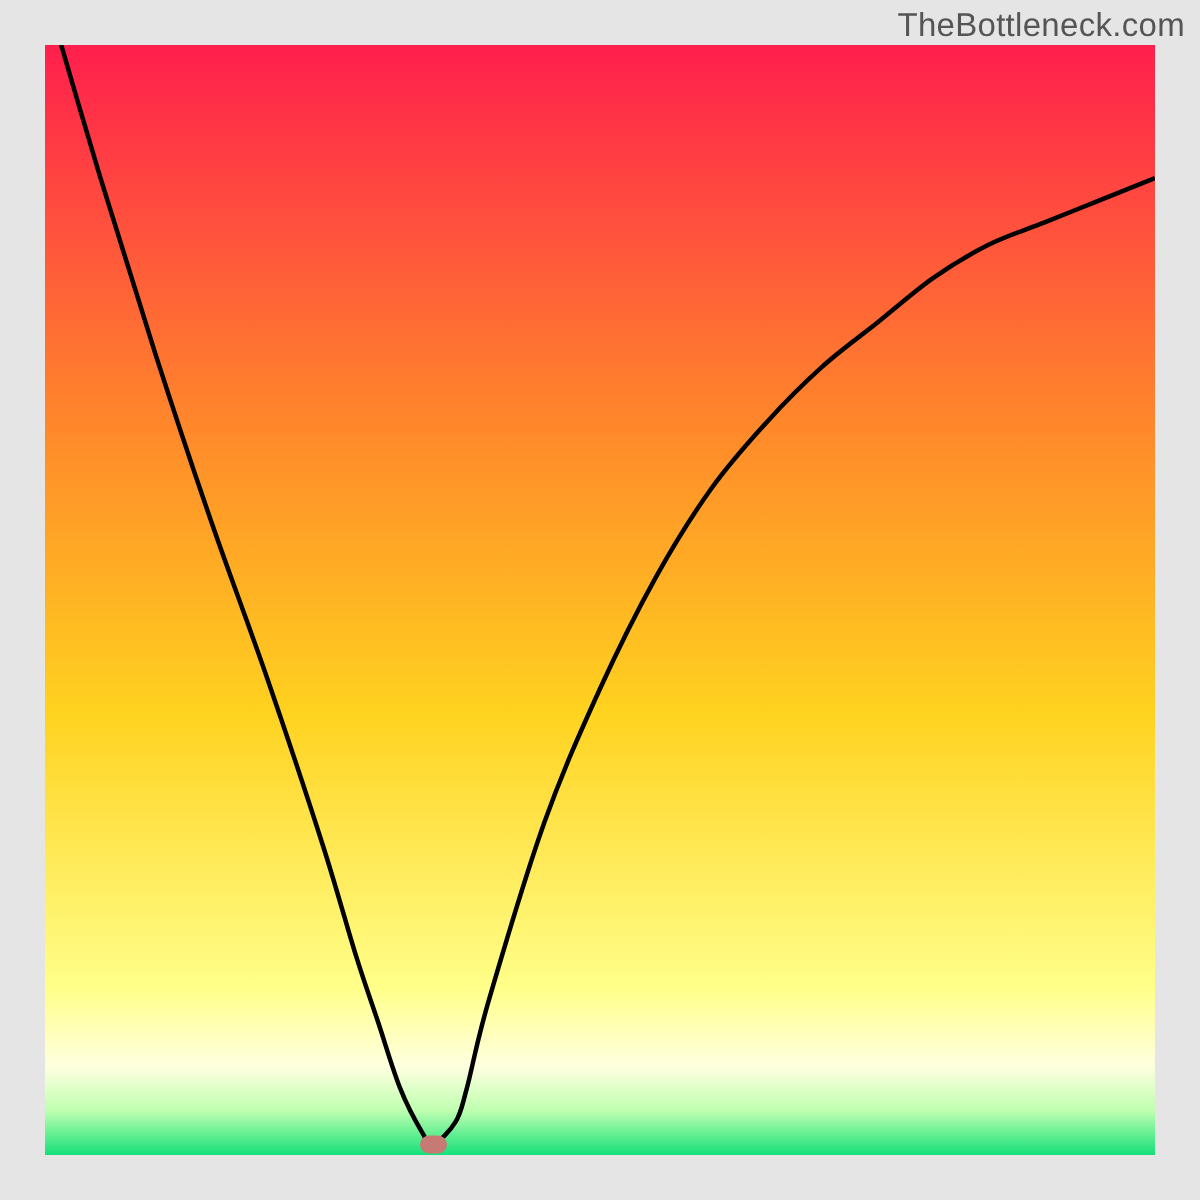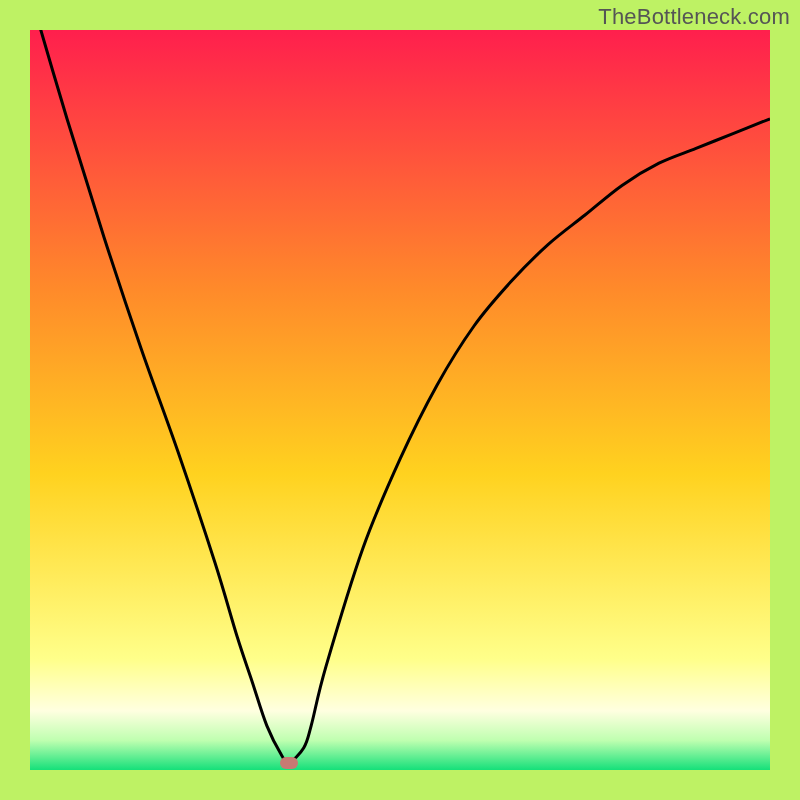--- a/index.html
+++ b/index.html
@@ -10,21 +10,21 @@
     background: #000;
     overflow: hidden;
     font-family: Arial, Helvetica, sans-serif;
   }
   .frame {
     position: absolute;
     left: 0;
     top: 0;
     width: 800px;
     height: 800px;
-    background: #bef264;
+    background: #e5e5e5;
   }
   .plot {
     position: absolute;
     left: 30px;
     top: 30px;
     width: 740px;
     height: 740px;
   }
   .watermark {
     position: absolute;

